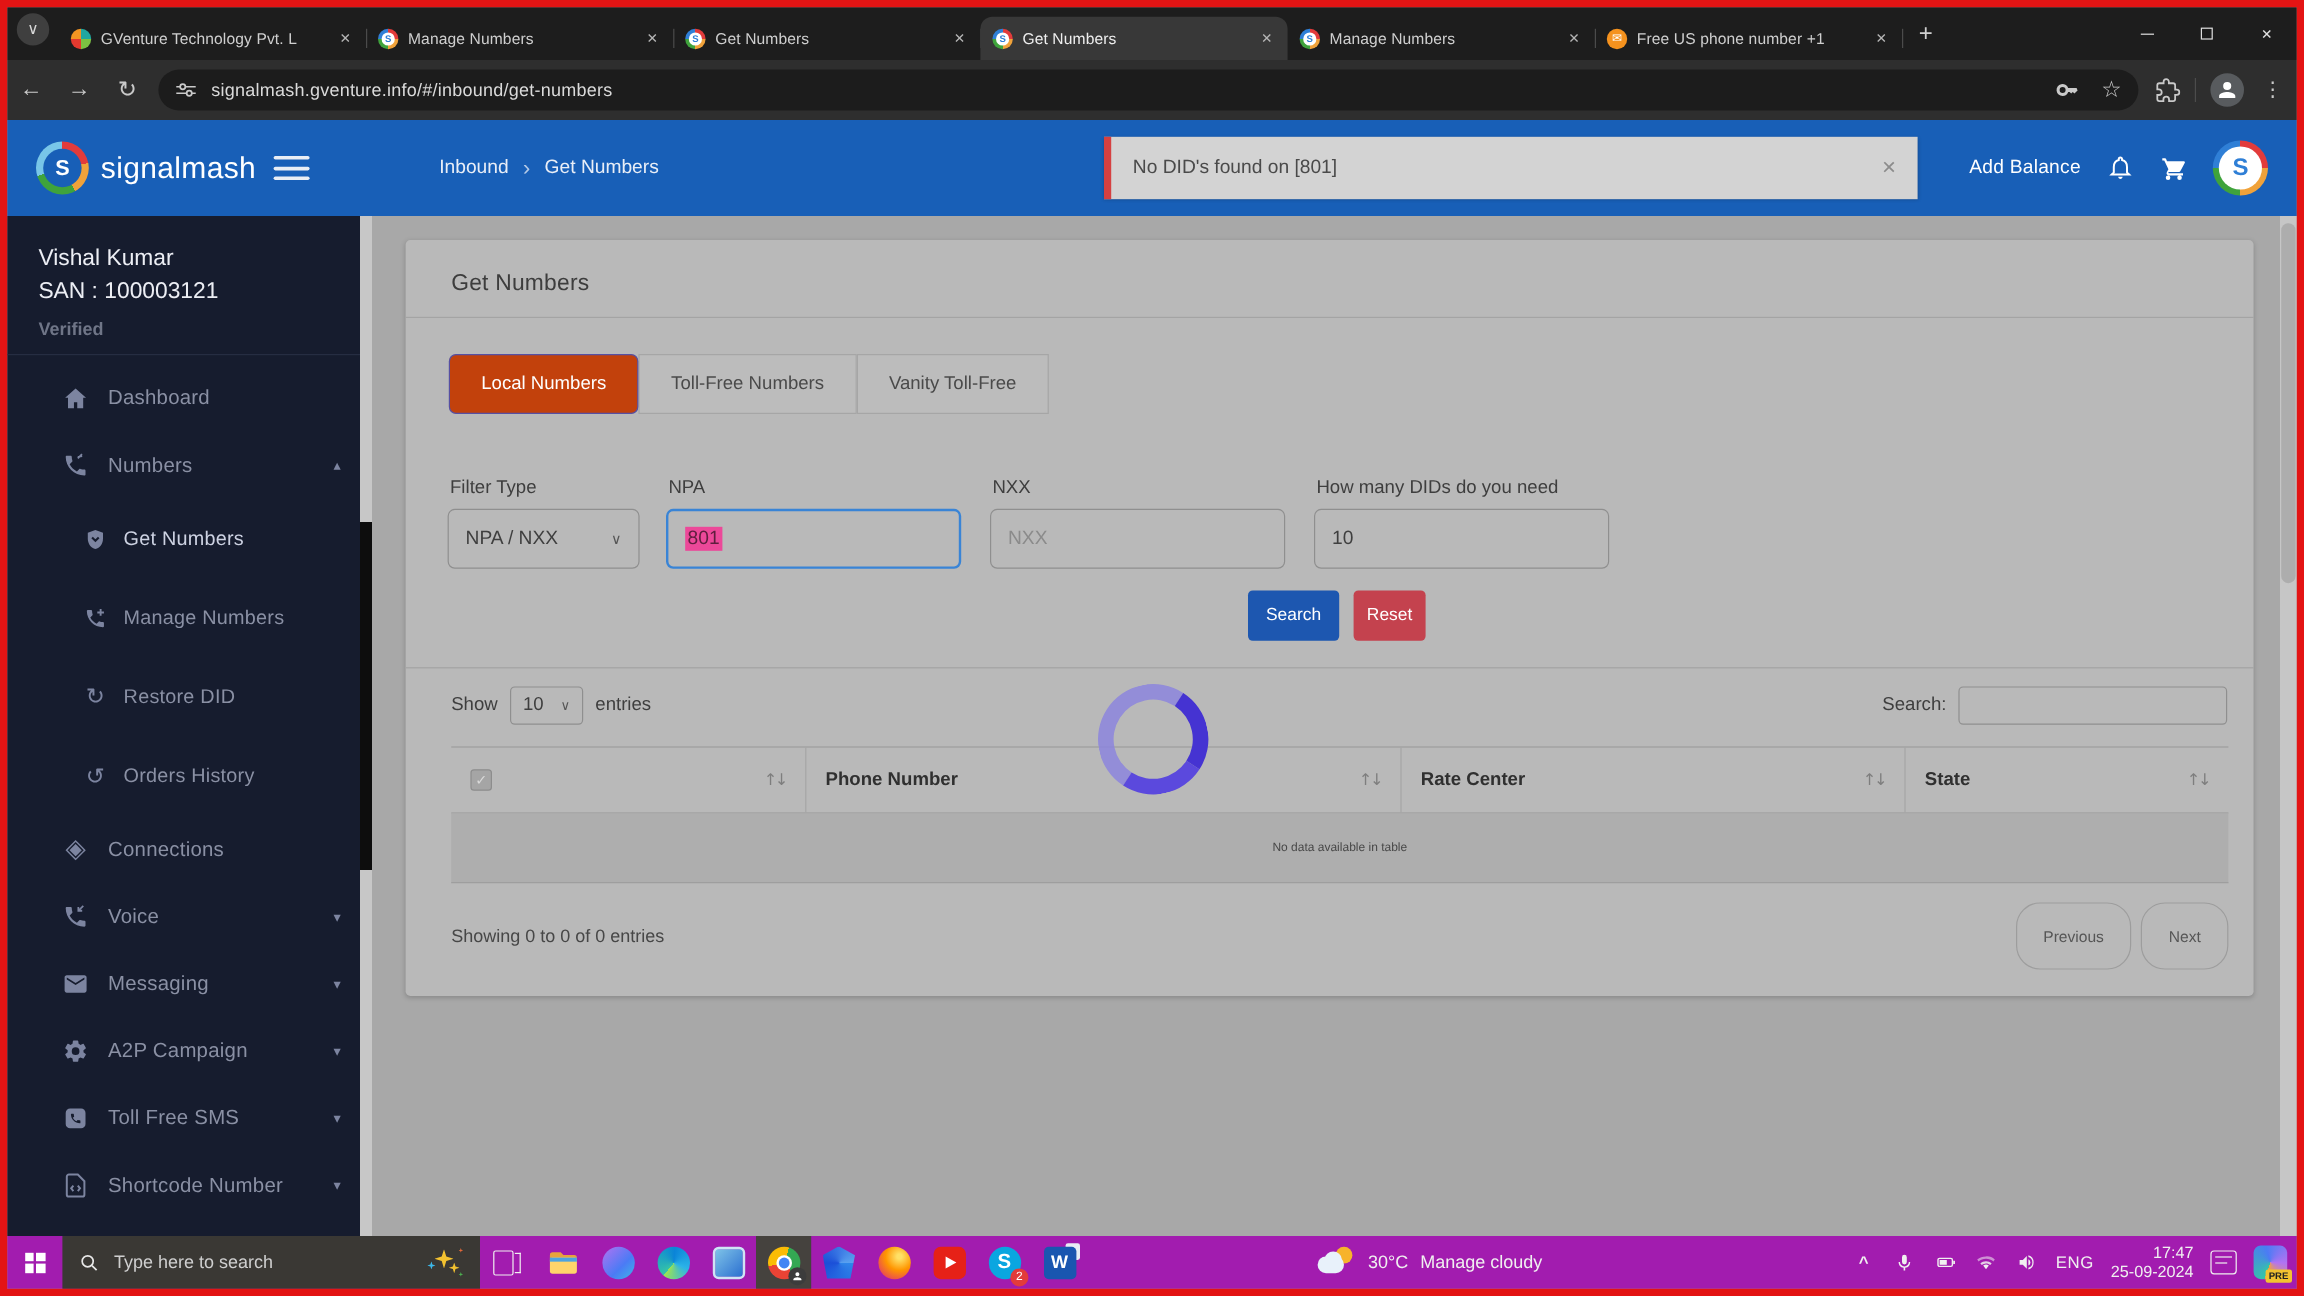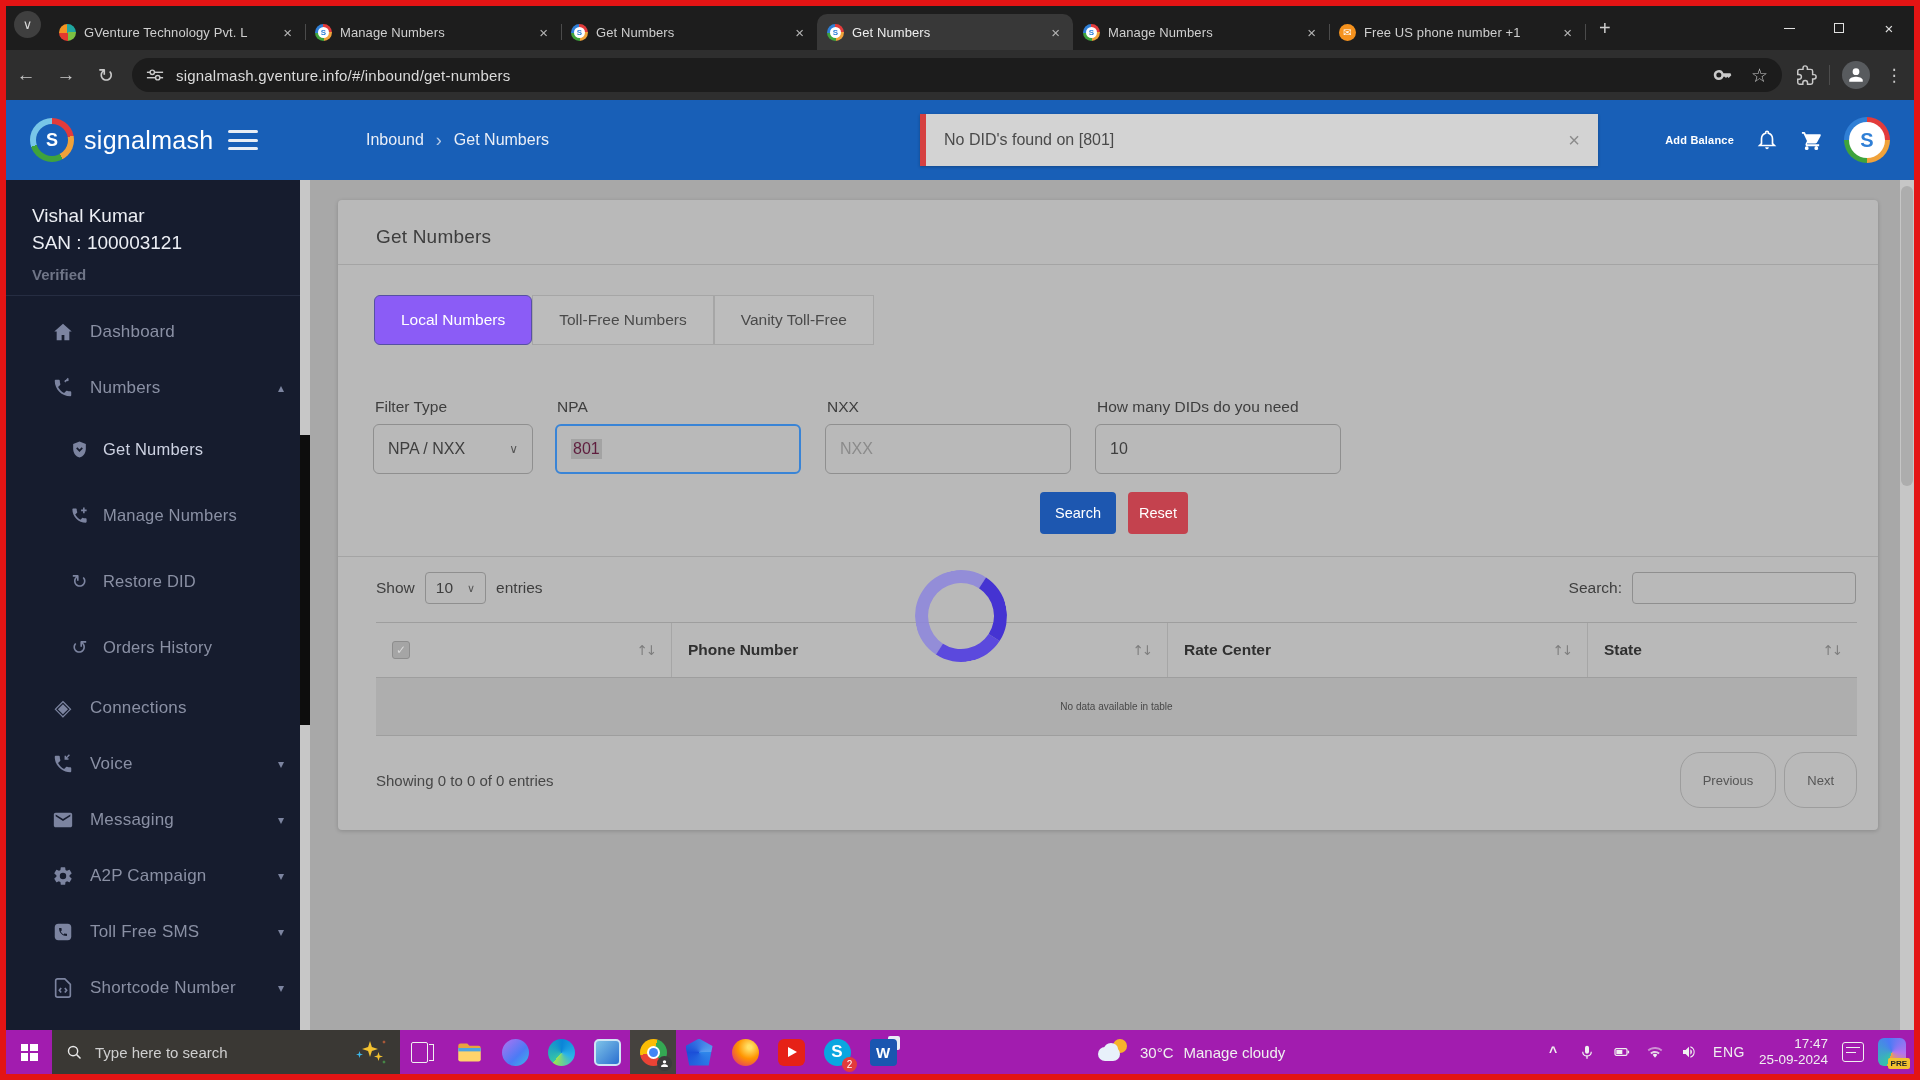--- a/index.html
+++ b/index.html
@@ -46,21 +46,21 @@
   .brand-logo i{width:32px;height:32px;border-radius:50%;background:#185fb7;color:#fff;font-style:normal;font-weight:bold;font-size:18px;line-height:32px;text-align:center}
   .brand-text{color:#fff;font-size:25px;letter-spacing:.3px;font-weight:300}
   .brand-text b{font-weight:400}
   .hamburger{width:30px;height:20px;margin-left:12px;display:flex;flex-direction:column;justify-content:space-between}
   .hamburger span{height:3px;background:#e9eef5;border-radius:2px}
   .crumbs{margin-left:108px;color:#e9eef7;font-size:16px;display:flex;align-items:center;gap:12px}
   .crumbs .sep{opacity:.75;font-size:18px}
   .alert{position:absolute;left:914px;top:14px;width:678px;height:52px;background:#d3d3d3;border-left:6px solid #d64040;box-shadow:0 1px 3px rgba(0,0,0,.25);display:flex;align-items:center;padding:0 18px;color:#4a4a4a;font-size:16px}
   .alert .x{margin-left:auto;color:#8b8b8b;font-size:20px}
   .hdr-right{position:absolute;right:24px;top:0;height:80px;display:flex;align-items:center;gap:22px;color:#fff}
-  .addbal{font-size:11px;font-weight:700;letter-spacing:.2px}
+  .addbal{font-size:16px;font-weight:400;letter-spacing:.2px}
   .hdr-ic{width:22px;height:22px;color:#fff}
   .hdr-avatar{width:46px;height:46px;border-radius:50%;background:conic-gradient(#e23b3b 0 25%,#f0a23a 0 50%,#3fa33c 0 75%,#2f7fd6 0 100%);display:grid;place-items:center}
   .hdr-avatar i{width:36px;height:36px;border-radius:50%;background:#fff;color:#2f7fd6;font-style:normal;font-weight:bold;font-size:20px;line-height:36px;text-align:center}
 
   
   .sidebar{position:absolute;left:6px;top:180px;width:304px;height:850px;background:#161c2e;z-index:4}
   .user{padding:22px 26px 12px 26px;border-bottom:1px solid #262d42}
   .user .nm,.user .san{color:#eceef4;font-size:19px;line-height:27px;font-weight:400}
   .user .st{color:#6f7587;font-size:15px;font-weight:600;margin-top:10px}
   .nav{padding-top:8px}
@@ -75,29 +75,29 @@
   .sb-scroll{position:absolute;right:0;top:0;width:10px;height:100%;background:#c7c7c7}
   .sb-thumb{position:absolute;right:0;top:255px;width:10px;height:290px;background:#0d0d0d}
 
   
   .content{position:absolute;left:310px;top:180px;width:1604px;height:850px;background:#a8a8a8}
   .card{position:absolute;left:28px;top:20px;width:1540px;height:630px;background:#b9b9b9;border-radius:4px;box-shadow:0 1px 4px rgba(0,0,0,.18)}
   .card-title{position:absolute;left:38px;top:26px;font-size:19px;color:#3d3d3d;letter-spacing:.2px}
   .hr1{position:absolute;left:0;top:64px;width:100%;height:1px;background:#a4a4a4}
   .seg{position:absolute;left:36px;top:95px;display:flex;height:50px}
   .seg .sg{display:flex;align-items:center;justify-content:center;font-size:15.5px;color:#4a4a4a;border:1px solid #a6a6a6;background:#bcbcbc;padding:0 26px}
-  .seg .sg.on{background:#8b5cf6;color:#fff;border-color:#5650a3;border-radius:6px;position:relative;z-index:1}
+  .seg .sg.on{background:#c2410c;color:#fff;border-color:#5650a3;border-radius:6px;position:relative;z-index:1}
   .flabel{position:absolute;font-size:15.5px;color:#3e3e3e;top:198px}
   .fbox{position:absolute;top:224px;height:50px;border:1px solid #8f8f8f;border-radius:6px;color:#3f3f3f;font-size:16px;display:flex;align-items:center;padding:0 14px;background:transparent}
   .fbox.select{justify-content:space-between}
   .fbox .sc{font-size:12px;color:#555;margin-left:14px;font-family:"DejaVu Sans",sans-serif}
   .fbox input{border:0;outline:0;background:transparent;font-size:16px;color:#3f3f3f;width:100%;font-family:inherit}
   .fbox input::placeholder{color:#8b8b8b}
   .npa{border:2px solid #3984d6}
-  .npa .selhl{background:#a3a3a3;color:#5f1e3e;padding:1px 2px}
+  .npa .selhl{background:#ec4899;color:#5f1e3e;padding:1px 2px}
   .btn{position:absolute;top:292px;height:42px;border-radius:4px;color:#fff;font-size:14.5px;display:grid;place-items:center}
   .btn.search{left:702px;width:76px;background:#1d57b0}
   .btn.reset{left:790px;width:60px;background:#c4424e}
   .hr2{position:absolute;left:0;top:356px;width:100%;height:1px;background:#a4a4a4}
 
   .showrow{position:absolute;left:38px;top:372px;display:flex;align-items:center;font-size:15.5px;color:#3e3e3e}
   .pgsel{border:1px solid #8f8f8f;border-radius:4px;height:32px;display:flex;align-items:center;padding:0 10px;margin:0 10px;background:transparent}
   .pgsel .sc{font-size:11px;margin-left:14px;color:#555;font-family:"DejaVu Sans",sans-serif}
   .searchrow{position:absolute;right:22px;top:372px;display:flex;align-items:center;font-size:15.5px;color:#3e3e3e}
   .searchrow input{margin-left:10px;width:224px;height:32px;border:1px solid #8f8f8f;border-radius:4px;background:transparent;outline:0;padding:0 8px;font-size:15px;color:#3f3f3f}

